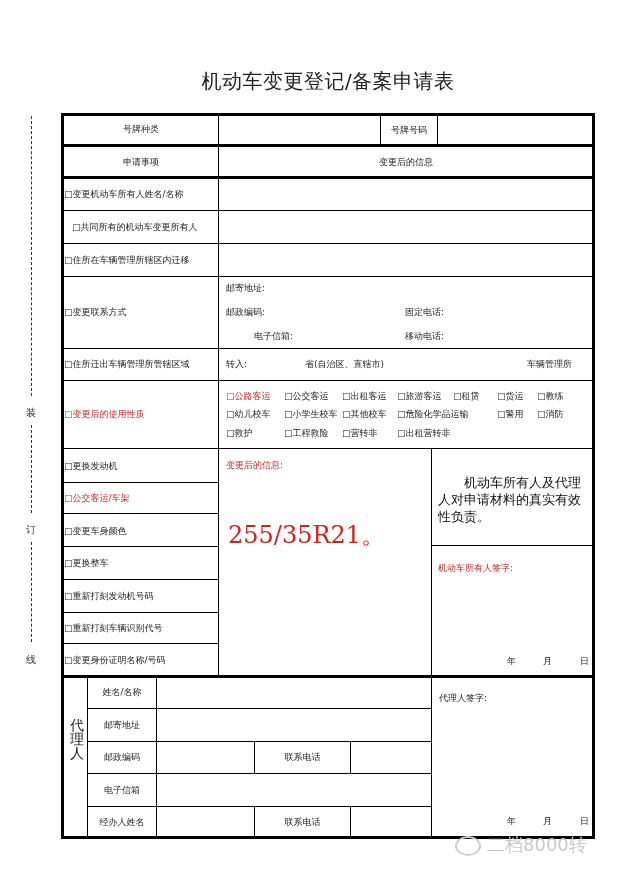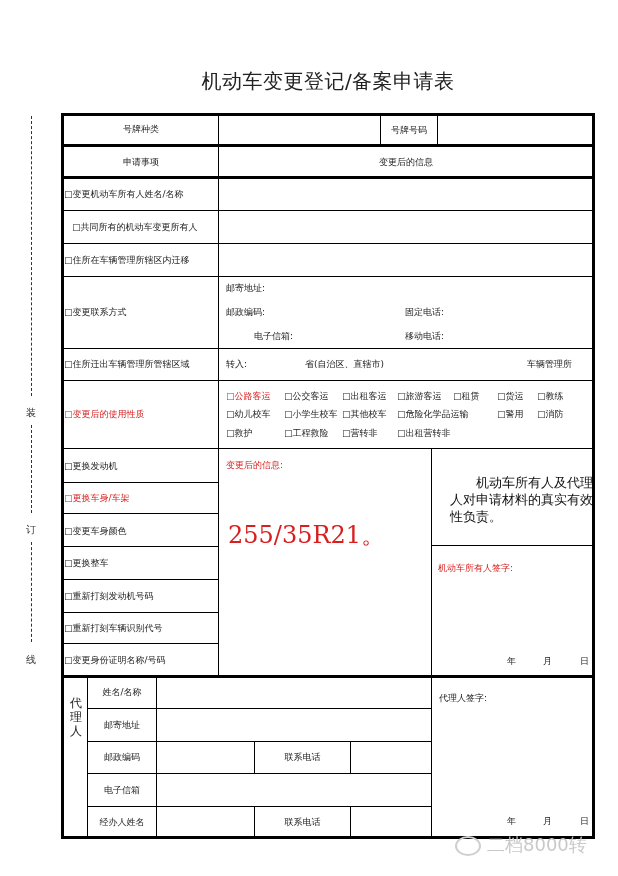--- a/index.html
+++ b/index.html
@@ -23,21 +23,21 @@
     position:absolute; left:31px; width:0; border-left:1px dashed #333;
   }
   .margin-char { position:absolute; left:26px; font-size:10px; color:#333; }
   .handwrite {
     position:absolute; left:228px; top:520px; width:200px;
     font-family: "DejaVu Serif", "Liberation Serif", serif;
     font-size:24px; line-height:31px; color:#d81e1e;
   }
   .notice {
     position:absolute; left:438px; top:474px; width:150px;
-    font-size:13px; line-height:17px; color:#111;margin-left:12px;
+    font-size:13px; line-height:17px; color:#111;
   }
   .watermark {
     position:absolute; left:455px; top:833px; font-size:18px; color:#c9c9c9;
     white-space:nowrap;
   }
   .wm-icon { display:inline-block; width:22px; height:16px; border:2px solid #cfcfcf; border-radius:50%; vertical-align:middle; margin-right:6px; }
 </style>
 </head>
 <body>
 
@@ -129,42 +129,42 @@
 <div class="txt" style="left:397px;top:408px;">□危险化学品运输</div>
 <div class="txt" style="left:497px;top:408px;">□警用</div>
 <div class="txt" style="left:537px;top:408px;">□消防</div>
 
 <div class="txt" style="left:226px;top:427px;">□救护</div>
 <div class="txt" style="left:284px;top:427px;">□工程救险</div>
 <div class="txt" style="left:342px;top:427px;">□营转非</div>
 <div class="txt" style="left:397px;top:427px;">□出租营转非</div>
 
 <div class="txt" style="left:64px;top:460px;">□更换发动机</div>
-<div class="txt red" style="left:64px;top:492px;">□更换车身/车架</div>
+<div class="txt red" style="left:64px;top:492px;">□公交客运/车架</div>
 <div class="txt" style="left:64px;top:525px;">□变更车身颜色</div>
 <div class="txt" style="left:64px;top:557px;">□更换整车</div>
 <div class="txt" style="left:64px;top:590px;">□重新打刻发动机号码</div>
 <div class="txt" style="left:64px;top:622px;">□重新打刻车辆识别代号</div>
 <div class="txt" style="left:64px;top:654px;">□变更身份证明名称/号码</div>
 
 <div class="txt red" style="left:226px;top:459px;">变更后的信息:</div>
 <div class="handwrite">
   <div>255/35R21。</div>
 </div>
 
 <div class="notice">
   <span style="display:inline-block;width:26px;"></span><span>机动车所有人及代理人对申请材料的真实有效性负责。</span>
 </div>
 <div class="txt red" style="left:438px;top:562px;">机动车所有人签字:</div>
 <div class="abs" style="left:433px;top:575px;width:158px;height:70px;"></div>
 <div class="txt" style="left:507px;top:655px;">年</div>
 <div class="txt" style="left:543px;top:655px;">月</div>
 <div class="txt" style="left:580px;top:655px;">日</div>
 
-<div class="txt" style="left:70px;top:696px;width:12px;white-space:normal;line-height:14px;font-size:12px;">代理人</div>
+<div class="txt" style="left:70px;top:718px;width:12px;white-space:normal;line-height:14px;font-size:14px;">代理人</div>
 <div class="txt center" style="left:88px;width:68px;top:686px;">姓名/名称</div>
 <div class="abs" style="left:158px;top:678px;width:272px;height:29px;"></div>
 <div class="txt center" style="left:88px;width:68px;top:719px;">邮寄地址</div>
 <div class="abs" style="left:158px;top:710px;width:272px;height:30px;"></div>
 <div class="txt center" style="left:88px;width:68px;top:751px;">邮政编码</div>
 <div class="abs" style="left:158px;top:743px;width:95px;height:29px;"></div>
 <div class="txt center" style="left:255px;width:95px;top:751px;">联系电话</div>
 <div class="abs" style="left:352px;top:743px;width:78px;height:29px;"></div>
 <div class="txt center" style="left:88px;width:68px;top:784px;">电子信箱</div>
 <div class="abs" style="left:158px;top:775px;width:272px;height:30px;"></div>

